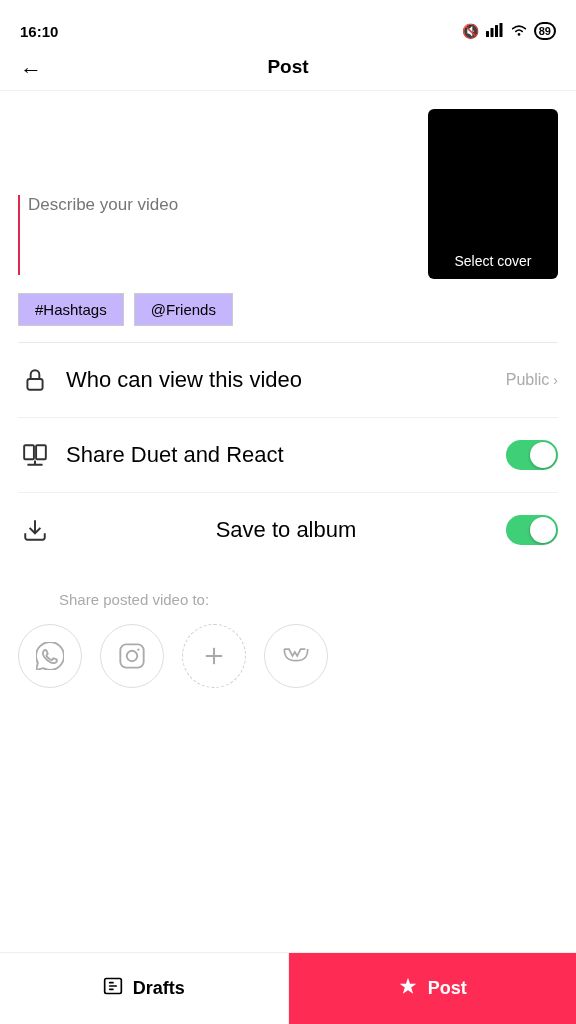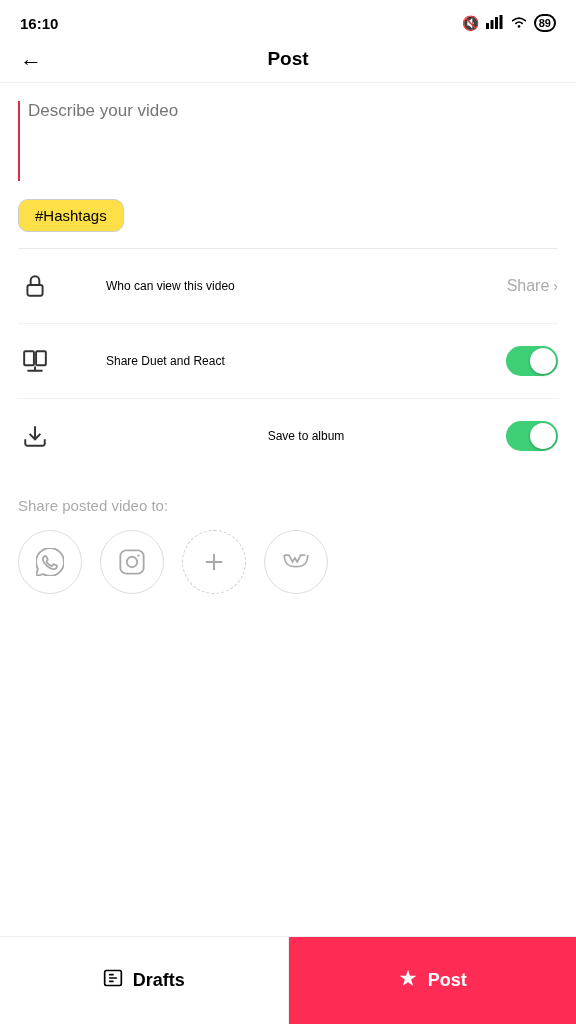--- a/index.html
+++ b/index.html
@@ -11,21 +11,21 @@
       font-family: -apple-system, BlinkMacSystemFont, 'Helvetica Neue', Arial, sans-serif;
       color: #000;
       overflow-x: hidden;
     }
 
     
     .status-bar {
       display: flex;
       justify-content: space-between;
       align-items: center;
-      padding: 14px 20px 4px;
+      padding: 22px 20px 4px;
       font-size: 15px;
       font-weight: 600;
     }
     .status-right {
       display: flex;
       align-items: center;
       gap: 6px;
       font-size: 13px;
     }
     .battery-box {
@@ -106,24 +106,24 @@
     }
 
     
     .tag-buttons {
       display: flex;
       gap: 10px;
       padding: 14px 18px 16px;
     }
     .tag-btn {
       border: 1.5px solid #ccc;
-      border-radius: 10px;
+      border-radius: 0;
       padding: 7px 16px;
       font-size: 15px;
-      background: #fde047;
+      background: #c4b5fd;
       cursor: pointer;
       display: flex;
       align-items: flex-end;
       gap: 4px;
       color: #000;
     }
 
     
     .divider {
       height: 1px;
@@ -156,23 +156,22 @@
     }
     .setting-icon svg {
       width: 26px;
       height: 26px;
       stroke: #333;
       fill: none;
       stroke-width: 1.8;
     }
     .setting-label {
       flex: 1;
-      font-size: 12px;
+      font-size: 22px;
       font-weight: 400;
-      margin-left: 40px;
     }
     .setting-value {
       color: #aaa;
       font-size: 16px;
       display: flex;
       align-items: center;
       gap: 4px;
     }
     .chevron {
       font-size: 14px;
@@ -202,20 +201,21 @@
     }
 
     
     .share-section {
       padding: 24px 18px 16px;
     }
     .share-label {
       font-size: 15px;
       color: #aaa;
       margin-bottom: 16px;
+      margin-left: 41px;
     }
     .share-icons {
       display: flex;
       gap: 18px;
     }
     .share-icon-btn {
       width: 64px;
       height: 64px;
       border-radius: 50%;
       border: 1.5px solid #ddd;
@@ -229,21 +229,21 @@
       width: 28px;
       height: 28px;
     }
 
     
     .bottom-bar {
       position: fixed;
       bottom: 0;
       width: 576px;
       display: flex;
-      height: 88px;
+      height: 72px;
       border-top: 1px solid #eee;
     }
     .drafts-btn {
       flex: 1;
       display: flex;
       align-items: center;
       justify-content: center;
       gap: 10px;
       background: #fff;
       border: none;
@@ -299,42 +299,48 @@
   <span class="back-btn">←</span>
   <span class="header-title">Post</span>
 </div>
 
 <div class="content">
 
   <div class="describe-section">
     <div class="describe-input-area">
       <textarea class="describe-input" placeholder="Describe your video" style=""></textarea>
     </div>
+    <div class="cover-box">
+      <span class="cover-label">Select cover</span>
+    </div>
   </div>
 
   <div class="tag-buttons">
     <button class="tag-btn">
       <span>#Hashtags</span>
+    </button>
+    <button class="tag-btn">
+      <span>@Friends</span>
     </button>
   </div>
 
   <div class="divider"></div>
 
   <div class="settings-list">
 
     <div class="setting-row">
       <div class="setting-icon">
         <svg viewBox="0 0 24 24">
           <rect x="5" y="11" width="14" height="10" rx="2" ry="2"></rect>
           <path d="M8 11V7a4 4 0 0 1 8 0v4"></path>
         </svg>
       </div>
       <span class="setting-label">Who can view this video</span>
       <span class="setting-value">
-        <span>Share</span>
+        <span>Public</span>
         <span class="chevron">›</span>
       </span>
     </div>
 
 
     <div class="setting-row">
       <div class="setting-icon">
         <svg viewBox="0 0 24 24">
           <rect x="2" y="3" width="9" height="13" rx="1"></rect>
           <rect x="13" y="3" width="9" height="13" rx="1"></rect>

